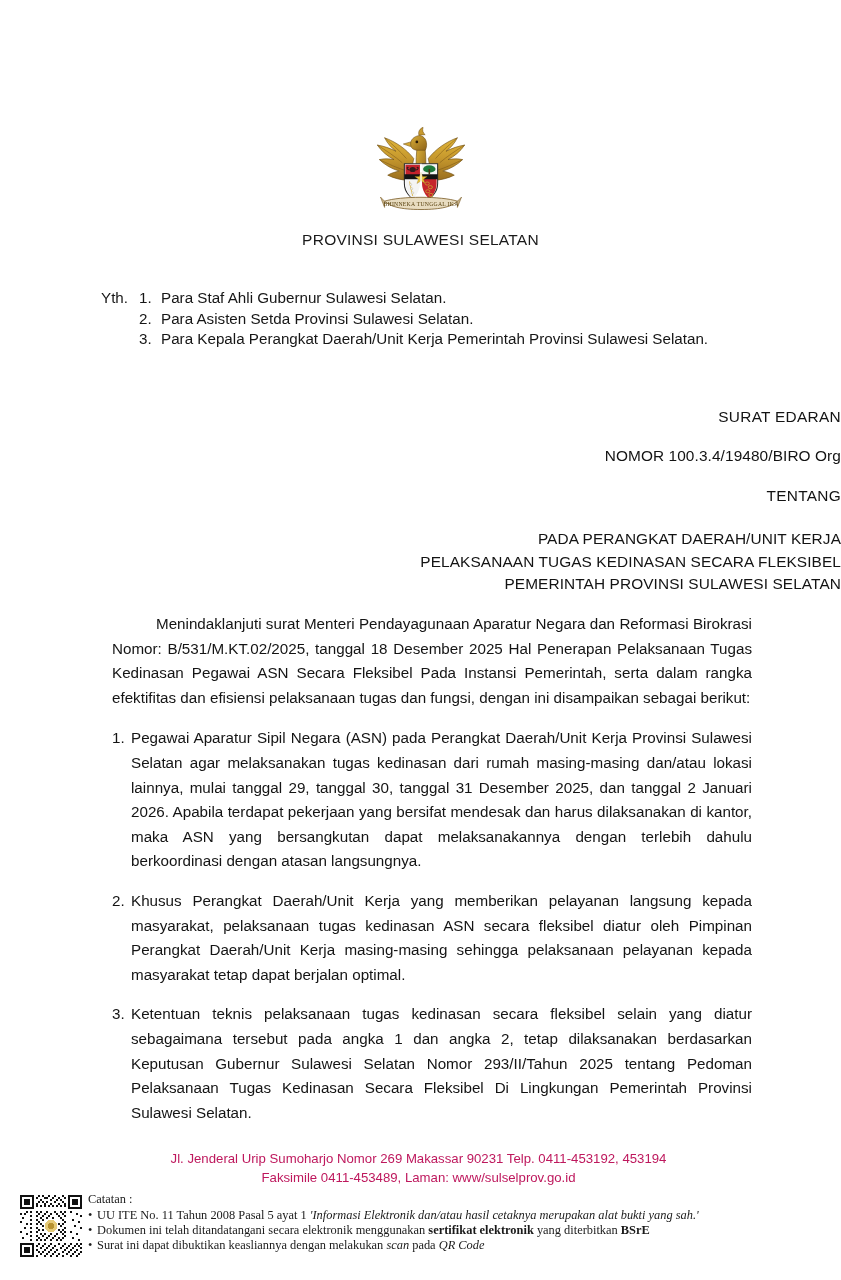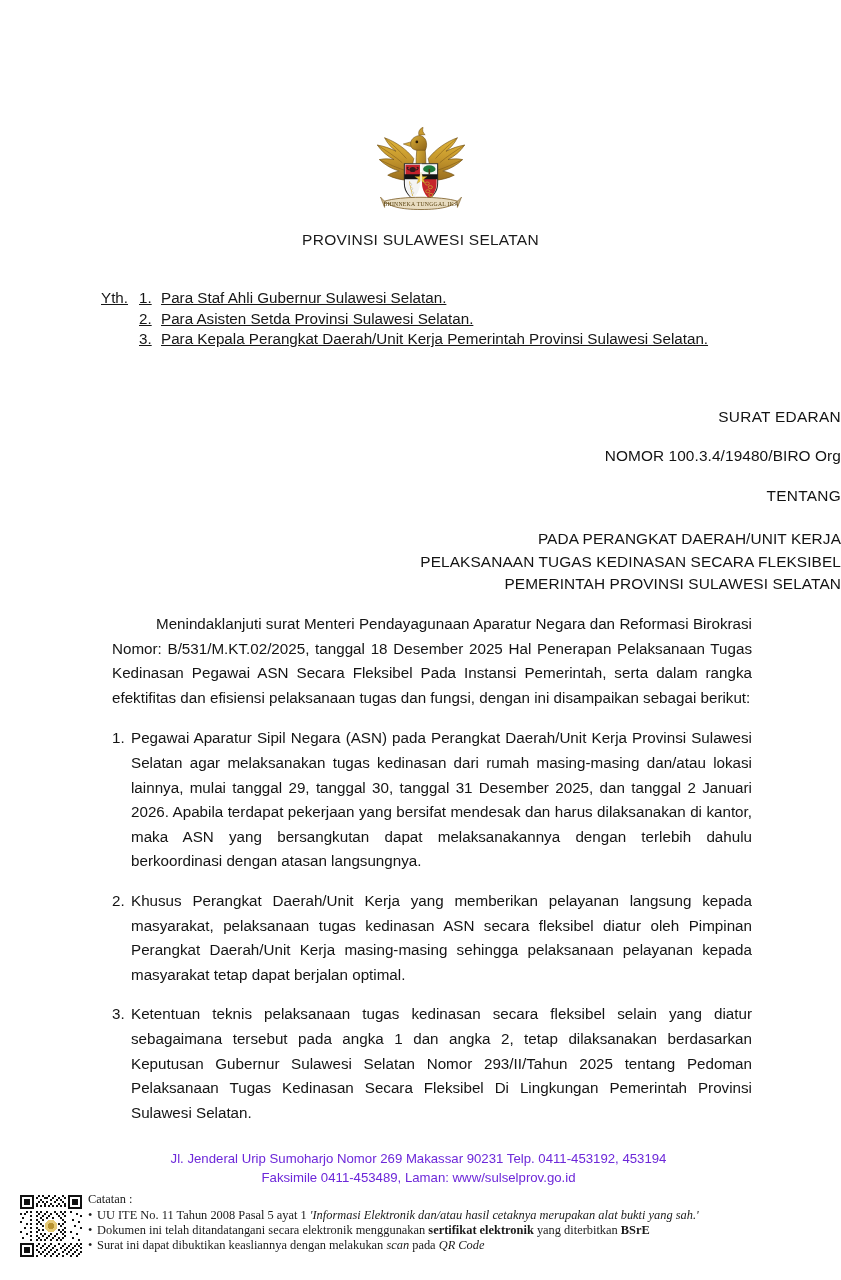--- a/index.html
+++ b/index.html
@@ -55,21 +55,20 @@
     top: 288px;
     left: 101px;
     width: 650px;
     font-size: 15.2px;
     line-height: 20.5px;
     color: #161616;
   }
   .yth-row {
     display: flex;
     align-items: flex-start;
-    text-decoration: underline;
   }
   .yth-label {
     width: 38px;
     flex: 0 0 38px;
   }
   .yth-list {
     flex: 1 1 auto;
   }
   .yth-item {
     display: flex;
@@ -141,21 +140,21 @@
 
   
   .footer-addr {
     position: absolute;
     top: 1150px;
     left: 0;
     width: 837px;
     text-align: center;
     font-size: 13.2px;
     line-height: 18.5px;
-    color: #6d28d9;
+    color: #be185d;
   }
 
   
   .notes {
     position: absolute;
     top: 1192px;
     left: 88px;
     width: 660px;
     font-family: "Liberation Serif", serif;
     font-size: 12.4px;

